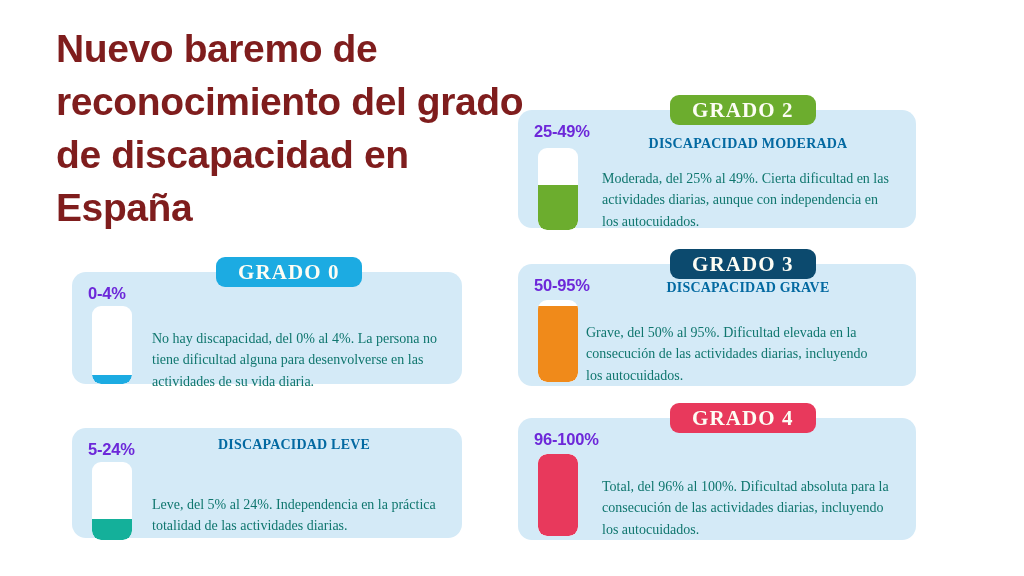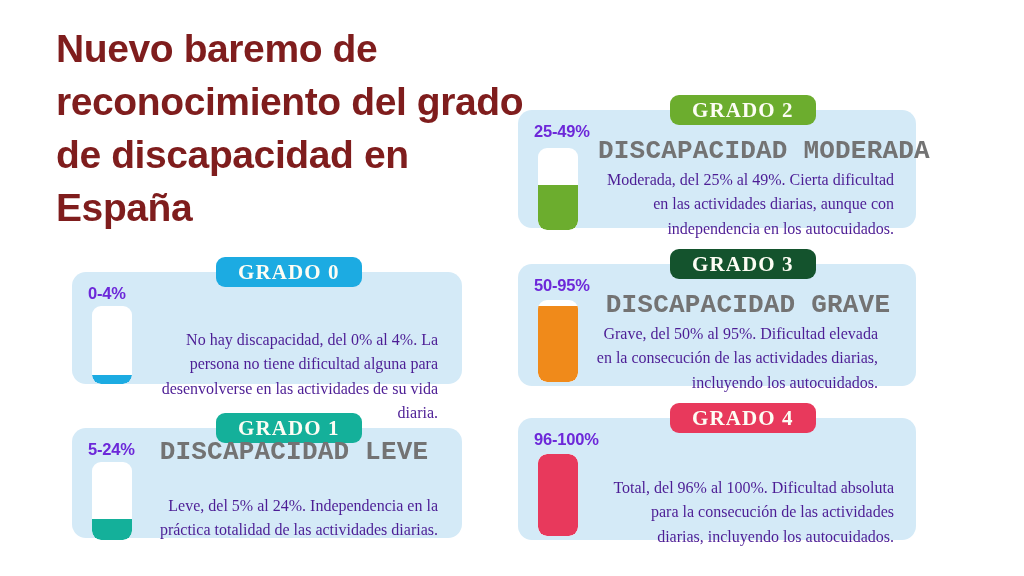--- a/index.html
+++ b/index.html
@@ -95,35 +95,35 @@
     font-weight: bold;
     font-size: 21px;
     letter-spacing: 1.1px;
     color: #fdfdf4;
     white-space: nowrap;
   }
 
   
   .card-heading {
     position: absolute;
-    font-family: Liberation Mono, monospace;
+    font-family: Liberation Serif, serif;
     font-weight: bold;
-    font-size: 26px;
+    font-size: 14px;
     letter-spacing: 0.2px;
-    color: #737373;
+    color: #0369a1;
     white-space: nowrap;
     text-align: center;
   }
   .card-body {
     position: absolute;
     font-family: "Liberation Serif", serif;
-    font-size: 16px;
+    font-size: 14px;
     line-height: 1.52;
-    color: #4c1d95;
-    text-align: right;
+    color: #0f766e;
+    text-align: left;
   }
 </style>
 </head>
 <body>
 
 <h1 class="page-title">Nuevo baremo de reconocimiento del grado de discapacidad en España</h1>
 
 <div class="card" id="card-grado-2" style="left:518px; top:110px; width:398px; height:118px;">
   <div class="card-inner">
     <span class="pct">25-49%</span>
@@ -146,33 +146,32 @@
     <div class="card-body" style="left:80px; top:56px; width:286px;">No hay discapacidad, del 0% al 4%. La persona no tiene dificultad alguna para desenvolverse en las actividades de su vida diaria.</div>
   </div>
 </div>
 
 <div class="card" id="card-grado-3" style="left:518px; top:264px; width:398px; height:122px;">
   <div class="card-inner">
     <span class="pct">50-95%</span>
     <div class="bar" style="top:36px; height:82px;">
       <div class="bar-fill" style="height:93%; background:#f08a1a;"></div>
     </div>
-    <div class="badge" style="left:152px; background:#14532d;">GRADO 3</div>
-    <div class="card-heading" style="left:80px; top:26px; width:300px;">DISCAPACIDAD GRAVE</div>
+    <div class="badge" style="left:152px; background:#0c4a6e;">GRADO 3</div>
+    <div class="card-heading" style="left:80px; top:16px; width:300px;">DISCAPACIDAD GRAVE</div>
     <div class="card-body" style="left:68px; top:58px; width:292px;">Grave, del 50% al 95%. Dificultad elevada en la consecución de las actividades diarias, incluyendo los autocuidados.</div>
   </div>
 </div>
 
 <div class="card" id="card-grado-1" style="left:72px; top:428px; width:390px; height:110px;">
   <div class="card-inner">
     <span class="pct">5-24%</span>
     <div class="bar" style="top:34px; height:78px;">
       <div class="bar-fill" style="height:27%; background:#14b09a;"></div>
     </div>
-    <div class="badge" style="left:144px; background:#14b09a;">GRADO 1</div>
     <div class="card-heading" style="left:74px; top:9px; width:296px;">DISCAPACIDAD LEVE</div>
     <div class="card-body" style="left:80px; top:66px; width:286px;">Leve, del 5% al 24%. Independencia en la práctica totalidad de las actividades diarias.</div>
   </div>
 </div>
 
 <div class="card" id="card-grado-4" style="left:518px; top:418px; width:398px; height:122px;">
   <div class="card-inner">
     <span class="pct">96-100%</span>
     <div class="bar" style="top:36px; height:82px;">
       <div class="bar-fill full" style="height:100%; background:#e8395c;"></div>

